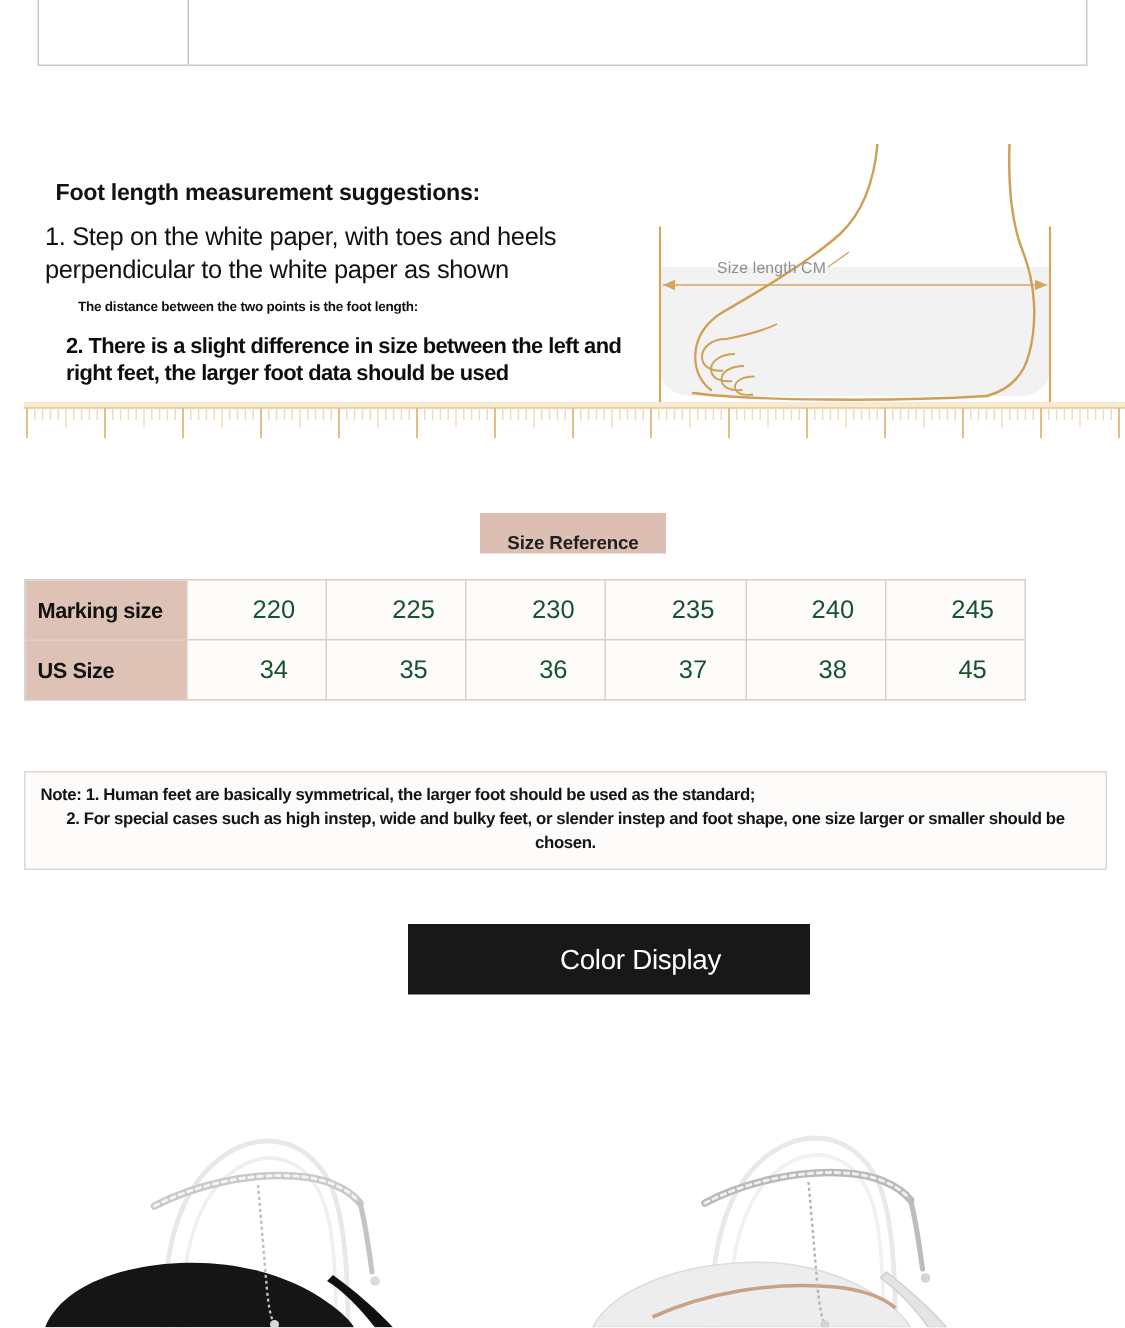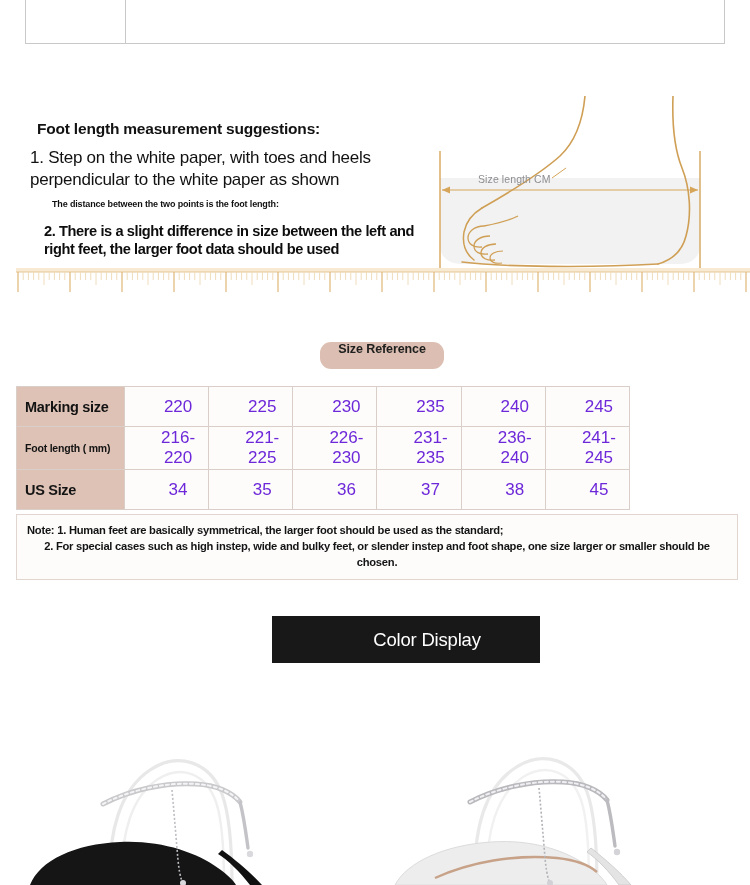--- a/index.html
+++ b/index.html
@@ -121,47 +121,46 @@
 
   
   .size-ref-banner {
     position: absolute;
     left: 320px;
     top: 342px;
     width: 124px;
     height: 27px;
     background: #dcbfb2;
     display: flex;
-    align-items: flex-start;
+    align-items: flex-end;
     justify-content: center;
-    border-radius: 11px;
   }
   .size-ref-banner span {
     font-size: 12.5px;
     font-weight: bold;
     color: #20201f;
     letter-spacing: -.1px;
   }
 
   
   .size-table {
     position: absolute;
     left: 16px;
     top: 386px;
-    width: 614px;
+    width: 668px;
     border-collapse: collapse;
     table-layout: fixed;
   }
   .size-table td {
     border: 1px solid #d9cec8;
     text-align: center;
     background: #fdfcfb;
     height: 37px;
     font-size: 17px;
-    color: #6d28d9;
+    color: #14532d;
     font-weight: normal;
     padding-left: 24px;
   }
   .size-table td.rowlabel {
     background: #ddc2b5;
     width: 98px;
     text-align: left;
     padding-left: 8px;
     color: #131313;
     font-weight: bold;
@@ -442,31 +441,20 @@
       </td>
       <td>220</td>
       <td>225</td>
       <td>230</td>
       <td>235</td>
       <td>240</td>
       <td>245</td>
     </tr>
     <tr>
       <td class="rowlabel">
-        <span class="lbl-sm">Foot length ( mm)</span>
-      </td>
-      <td>216-220</td>
-      <td>221-225</td>
-      <td>226-230</td>
-      <td>231-235</td>
-      <td>236-240</td>
-      <td>241-245</td>
-    </tr>
-    <tr>
-      <td class="rowlabel">
         <span class="lbl-lg">US Size</span>
       </td>
       <td>34</td>
       <td>35</td>
       <td>36</td>
       <td>37</td>
       <td>38</td>
       <td>45</td>
     </tr>
   </tbody>

